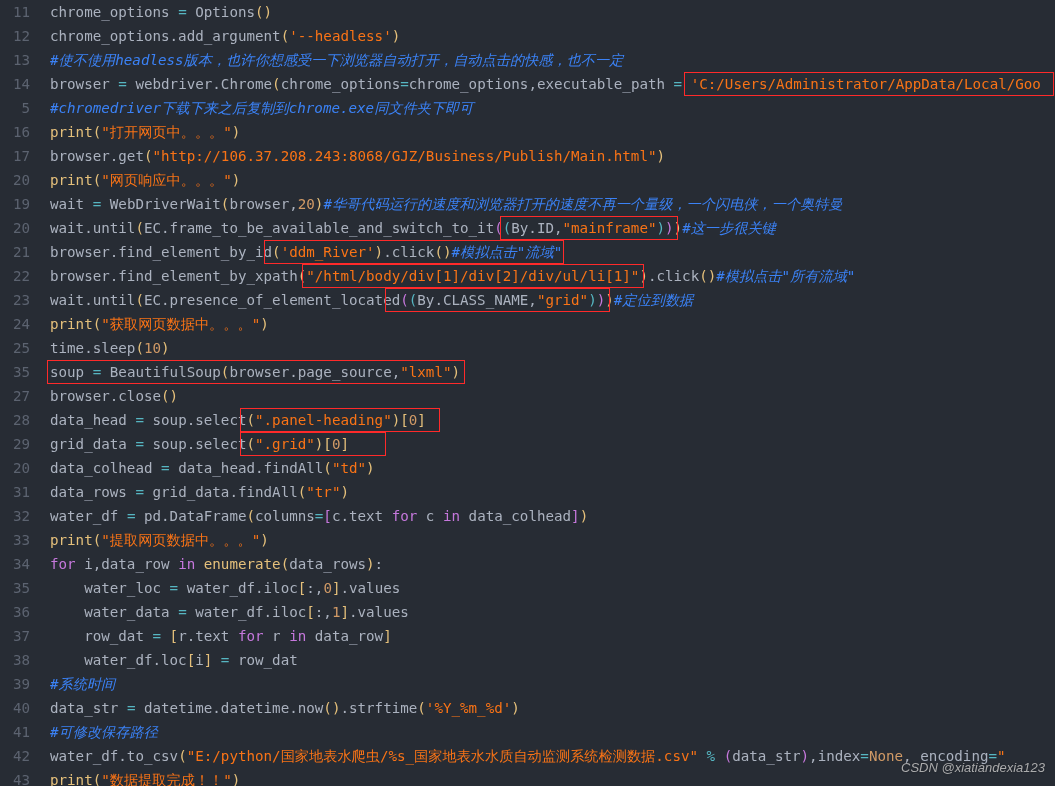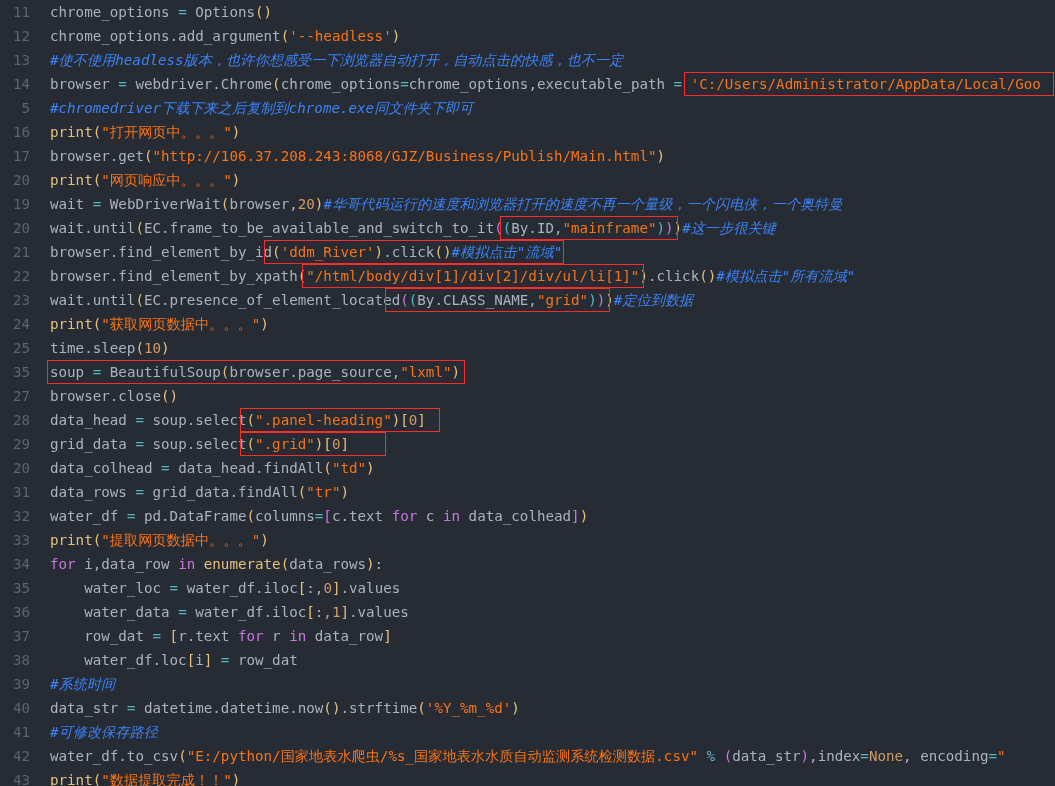--- a/index.html
+++ b/index.html
@@ -92,14 +92,15 @@
 
   <div class="hlbox" style="left:684px; top:72px;  width:370px; height:24px;"></div>
   <div class="hlbox" style="left:500px; top:216px; width:178px; height:24px;"></div>
   <div class="hlbox" style="left:264px; top:240px; width:300px; height:24px;"></div>
   <div class="hlbox" style="left:302px; top:264px; width:342px; height:24px;"></div>
   <div class="hlbox" style="left:385px; top:288px; width:225px; height:24px;"></div>
   <div class="hlbox" style="left:47px;  top:360px; width:418px; height:24px;"></div>
   <div class="hlbox" style="left:240px; top:408px; width:200px; height:24px;"></div>
   <div class="hlbox" style="left:240px; top:432px; width:146px; height:24px;"></div>
 
+  <div class="watermark">CSDN @xiatiandexia123</div>
 
 </div>
 
 </body></html>

